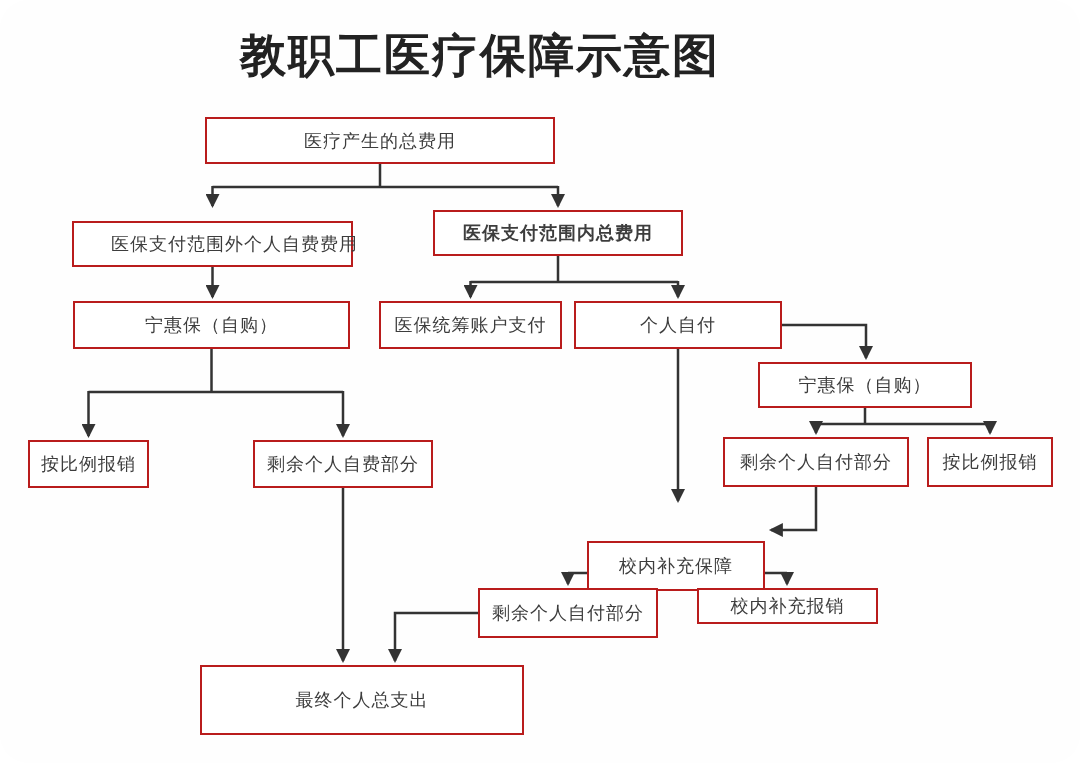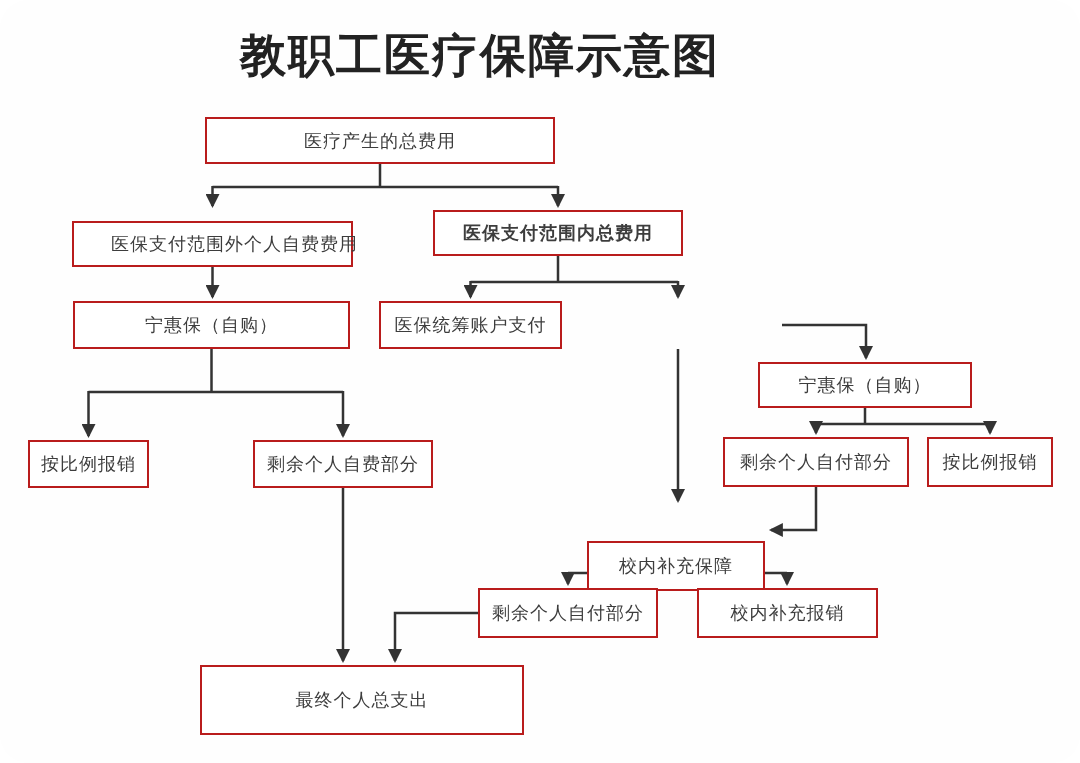--- a/index.html
+++ b/index.html
@@ -75,32 +75,33 @@
   <div class="node" style="left:205px;top:117px;width:350px;height:47px;">医疗产生的总费用</div>
 
   <div class="node" style="left:72px;top:221px;width:281px;height:46px;padding-left:44px;">医保支付范围外个人自费费用</div>
 
   <div class="node" style="left:433px;top:210px;width:250px;height:46px;font-weight:bold;">医保支付范围内总费用</div>
 
   <div class="node" style="left:73px;top:301px;width:277px;height:48px;">宁惠保（自购）</div>
 
   <div class="node" style="left:379px;top:301px;width:183px;height:48px;">医保统筹账户支付</div>
 
+  <div class="node" style="left:574px;top:301px;width:208px;height:48px;">个人自付</div>
 
   <div class="node" style="left:758px;top:362px;width:214px;height:46px;">宁惠保（自购）</div>
 
   <div class="node" style="left:28px;top:440px;width:121px;height:48px;">按比例报销</div>
 
   <div class="node" style="left:253px;top:440px;width:180px;height:48px;text-align:center;">剩余个人自费部分</div>
 
   <div class="node" style="left:723px;top:437px;width:186px;height:50px;">剩余个人自付部分</div>
 
   <div class="node" style="left:927px;top:437px;width:126px;height:50px;">按比例报销</div>
 
   <div class="node" style="left:587px;top:505px;width:178px;height:50px;margin-top:36px;">校内补充保障</div>
 
   <div class="node" style="left:478px;top:588px;width:180px;height:50px;">剩余个人自付部分</div>
 
-  <div class="node" style="left:697px;top:588px;width:181px;height:50px;">校内补充报销</div>
+  <div class="node" style="left:697px;top:588px;width:181px;height:36px;">校内补充报销</div>
 
   <div class="node" style="left:200px;top:665px;width:324px;height:70px;">最终个人总支出</div>
 
 </div>
 
 </body></html>

